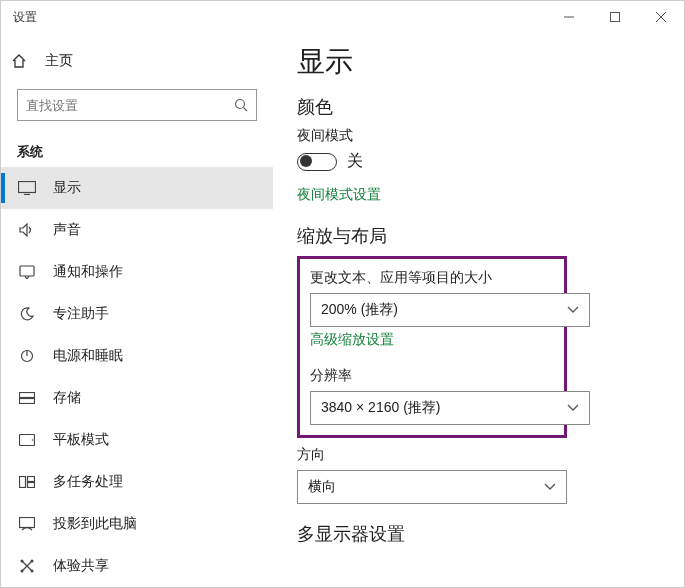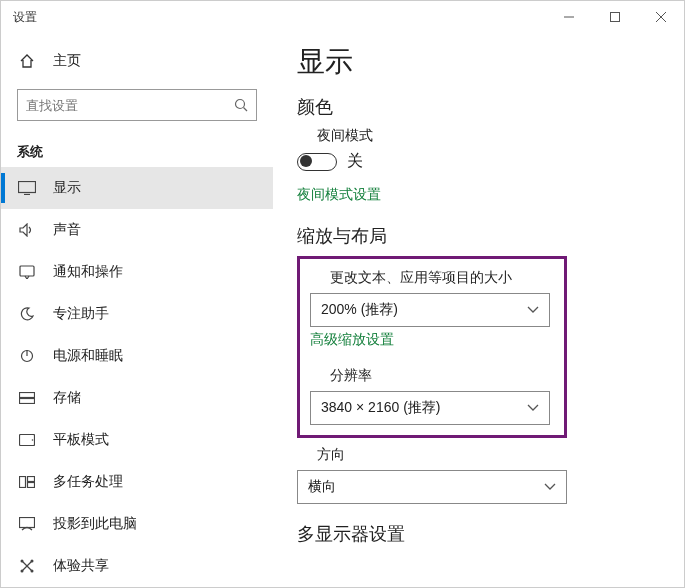--- a/index.html
+++ b/index.html
@@ -3,41 +3,41 @@
 <meta charset="utf-8">
 <style>
 * { margin: 0; padding: 0; box-sizing: border-box; font-family: "Segoe UI", "Microsoft YaHei", sans-serif; }
 body { width: 685px; height: 588px; background: #fff; overflow: hidden; position: relative; }
 .window { width: 100%; height: 100%; display: flex; flex-direction: column; border: 1px solid #ccc; }
 .titlebar { height: 32px; display: flex; align-items: center; padding: 0 0 0 12px; color: #333; font-size: 12px; }
 .titlebar .title { flex: 1; }
 .titlebar .winbtn { width: 46px; height: 32px; display: flex; align-items: center; justify-content: center; color: #666; font-size: 12px; }
 .content { flex: 1; display: flex; overflow: hidden; }
 .sidebar { width: 272px; padding: 8px 0 0 0; overflow-y: auto; }
-.home-row { height: 40px; display: flex; align-items: center; padding: 0 16px; gap: 16px; }
+.home-row { height: 40px; display: flex; align-items: center; padding: 0 8px; gap: 16px; }
 .home-row .icon { width: 20px; display: flex; justify-content: center; color: #333; }
 .home-row .label { font-size: 14px; color: #222; }
 .search-wrap { padding: 8px 16px 12px 16px; }
 .search { height: 32px; border: 1px solid #999; display: flex; align-items: center; padding: 12px 8px; }
 .search input { flex: 1; border: none; outline: none; font-size: 13px; color: #666; background: transparent; }
 .search .sicon { color: #666; font-size: 14px; }
 .section-header { padding: 10px 16px 6px 16px; font-size: 13px; font-weight: 600; color: #222; }
 .nav-item { height: 42px; display: flex; align-items: center; padding: 0 16px; gap: 16px; font-size: 14px; color: #222; position: relative; }
 .nav-item .icon { width: 20px; display: flex; justify-content: center; color: #444; }
 .nav-item.active::before { content: ""; position: absolute; left: 0; top: 6px; bottom: 6px; width: 4px; background: #0078d4; }
 .nav-item.active { background: #e6e6e6; }
 .main { flex: 1; padding: 10px 24px 0 24px; overflow-y: auto; color: #222; }
 .main h1 { font-size: 28px; font-weight: 400; margin-bottom: 14px; }
 .main h2 { font-size: 18px; font-weight: 400; margin-top: 8px; margin-bottom: 8px; }
-.row-label { font-size: 14px; margin-top: 6px; margin-bottom: 6px; margin-left: 20px; }
+.row-label { font-size: 14px; margin-top: 6px; margin-bottom: 6px; }
 .toggle-row { display: flex; align-items: center; gap: 10px; margin-bottom: 10px; }
 .toggle { width: 40px; height: 18px; border: 1.5px solid #333; border-radius: 10px; position: relative; }
 .toggle .knob { width: 12px; height: 12px; background: #333; border-radius: 50%; position: absolute; top: 1px; left: 2px; }
 .link { color: #15803d; font-size: 14px; margin: 4px 0 12px 0; display: inline-block; }
-.dropdown { height: 34px; border: 1px solid #888; display: flex; align-items: center; justify-content: space-between; padding: 0 10px; font-size: 14px; width: 240px; background: #fff; }
+.dropdown { height: 34px; border: 1px solid #888; display: flex; align-items: center; justify-content: space-between; padding: 0 10px; font-size: 14px; width: 280px; background: #fff; }
 .dropdown .chev { color: #555; }
 .redbox { border: 3px solid #701a75; padding: 10px; margin-top: 4px; margin-bottom: 8px; width: 270px; }
 .redbox .row-label:first-child { margin-top: 0; }
 svg { display: block; }
 </style>
 </head>
 <body>
 
 <div class="window">
 

